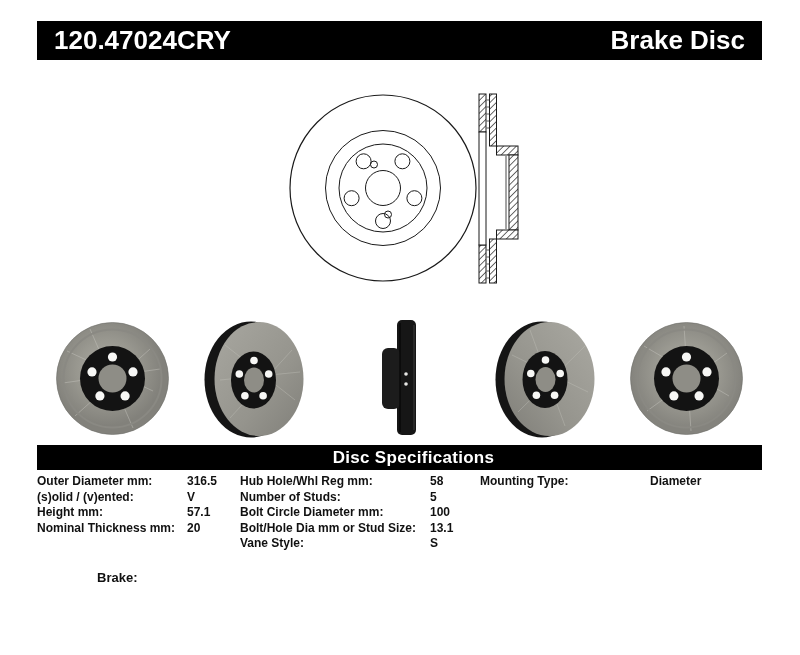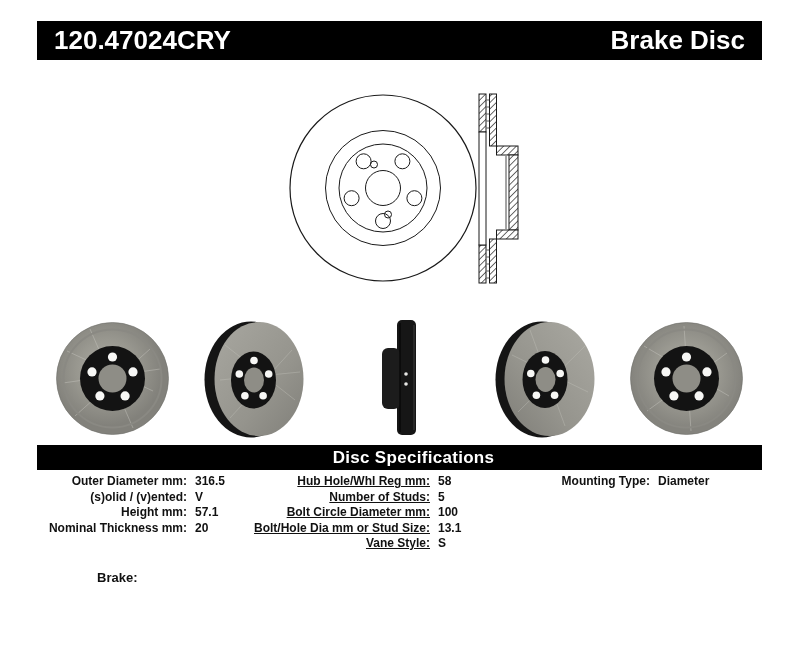--- a/index.html
+++ b/index.html
@@ -13,25 +13,25 @@
             justify-content:center;align-items:center;letter-spacing:.3px;padding-left:28px;}
   .drawing{position:absolute;left:240px;top:80px;width:310px;height:225px;}
   .photo{position:absolute;}
   .p1{left:55px;top:321px;width:115px;height:115px;}
   .p2{left:200px;top:320px;width:112px;height:118px;}
   .p3{left:377px;top:317px;width:44px;height:121px;}
   .p4{left:490px;top:320px;width:112px;height:118px;}
   .p5{left:629px;top:321px;width:115px;height:115px;}
   .spec-col{position:absolute;top:474px;font-size:12px;font-weight:bold;
             line-height:15.6px;white-space:nowrap;color:var(--text,#111);}
-  .spec-col .lbl{display:inline-block;text-align:right;}
+  .spec-col .lbl{display:inline-block;text-align:left;}
   .col-left{left:37px;}  .col-left .lbl{width:150px;}
-  .col-mid{left:240px;}  .col-mid .lbl{width:190px;text-decoration:underline;}
+  .col-mid{left:240px;}  .col-mid .lbl{width:190px;}
   .col-right{left:480px;}.col-right .lbl{width:170px;}
-  .spec-col .val{margin-left:8px;}
+  .spec-col .val{margin-left:0;}
   .note{position:absolute;left:97px;top:570px;font-size:13px;font-weight:bold;}
 </style>
 </head>
 <body>
 
 <div class="page">
 
   <div class="bar header-bar">
     <span>120.47024CRY</span>
     <span>Brake Disc</span>

